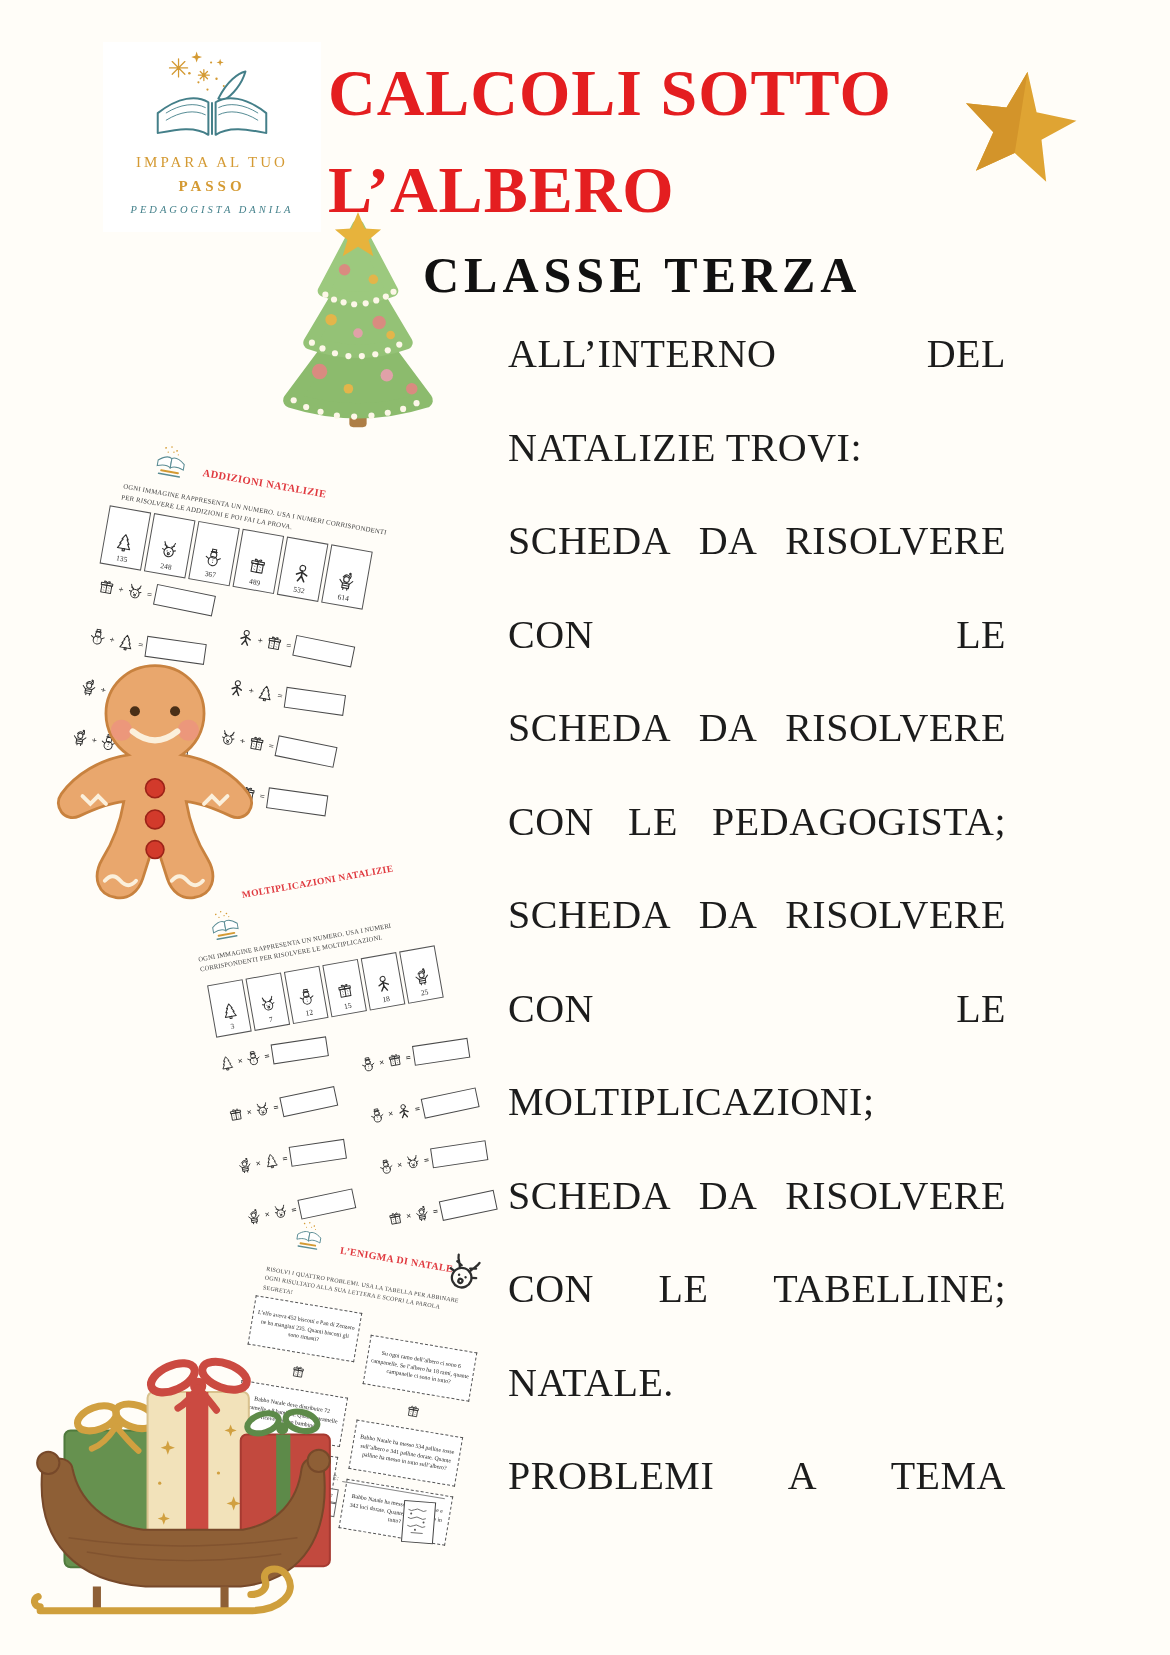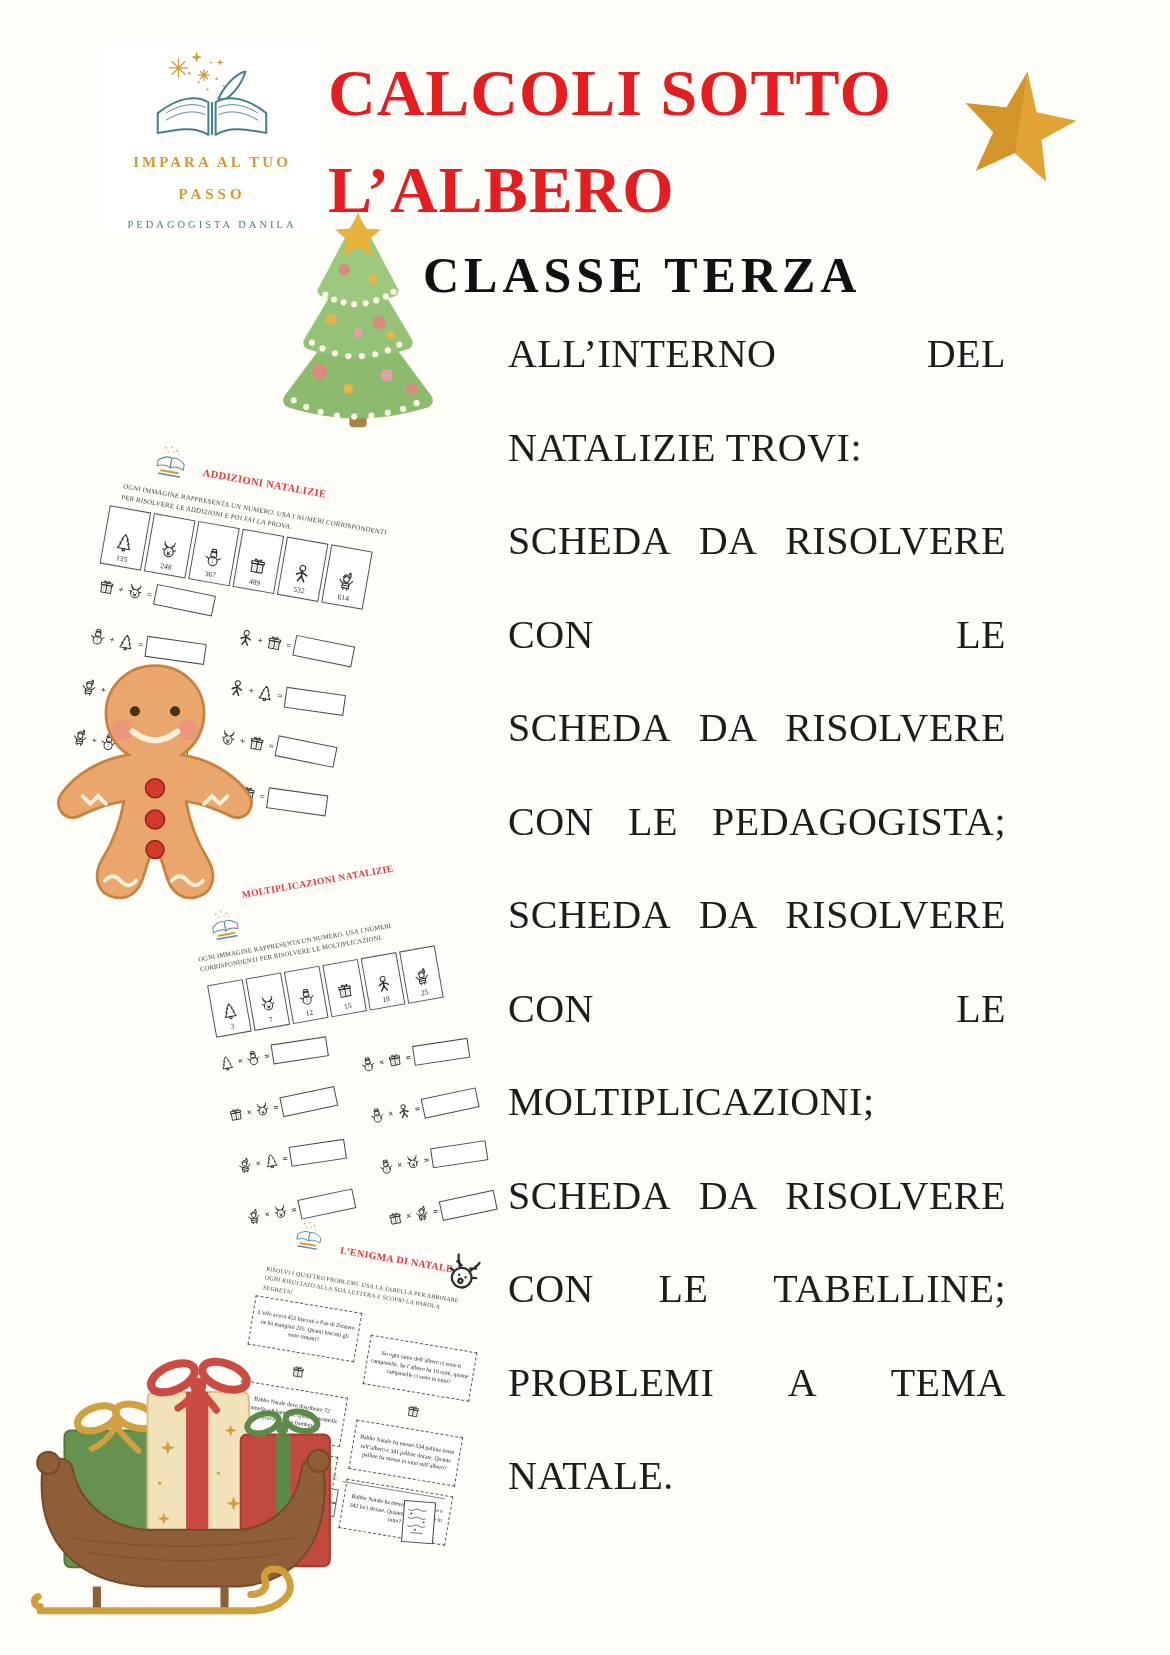--- a/index.html
+++ b/index.html
@@ -5,23 +5,23 @@
   :root{
     --red:#e41e20; --wsred:#e0393f; --gold:#d49a33; --teal:#44818b;
     --ink:#1c1c1c; --line:#4a4a4a;
   }
   html,body{margin:0;padding:0;}
   .page{position:relative;width:1170px;height:1655px;background:#fffdf8;overflow:hidden;
         font-family:"Liberation Serif",serif;color:var(--ink);}
   
   .logo{position:absolute;left:103px;top:42px;width:218px;height:190px;background:#fff;text-align:center;}
   .logo svg{display:block;margin:6px auto 0;}
-  .logo-l1{color:var(--gold);font-weight:bold;font-size:15px;letter-spacing:3px;margin-top:2px;}
-  .logo-l2{color:var(--gold);font-weight:bold;font-size:15px;letter-spacing:4px;margin-top:15px;}
-  .logo-l3{color:var(--teal);font-size:10.5px;letter-spacing:3px;margin-top:16px;}
+  .logo-l1{color:var(--gold);font-weight:normal;font-size:15px;letter-spacing:3px;margin-top:2px;}
+  .logo-l2{color:var(--gold);font-weight:bold;font-size:15px;letter-spacing:4px;margin-top:7px;}
+  .logo-l3{color:var(--teal);font-size:10.5px;letter-spacing:3px;margin-top:9px;font-style:italic;}
   
   .title{position:absolute;left:328px;top:44px;width:604px;text-align:left;color:var(--red);
          font-weight:bold;font-size:66px;line-height:97px;letter-spacing:1px;}
   .classe{position:absolute;left:423px;top:246px;font-size:50px;font-weight:bold;color:#111;letter-spacing:5px;}
   .star{position:absolute;left:958px;top:66px;width:122px;height:120px;transform:rotate(9deg);}
   
   .bodytext{position:absolute;left:508px;top:330px;width:498px;font-size:40px;color:var(--ink);}
   .bline{height:93.5px;line-height:48px;letter-spacing:0.5px;}
   .bline.just{display:flex;justify-content:space-between;}
   
@@ -227,26 +227,26 @@
       <div class="bline just">
         <span>SCHEDA</span>
         <span>DA</span>
         <span>RISOLVERE</span>
       </div>
       <div class="bline just">
         <span>CON</span>
         <span>LE</span>
         <span>TABELLINE;</span>
       </div>
+      <div class="bline">NATALE.</div>
       <div class="bline just">
         <span>PROBLEMI</span>
         <span>A</span>
         <span>TEMA</span>
       </div>
-      <div class="bline">NATALE.</div>
     </div>
 
   <svg class="tree" viewBox="0 0 200 235">
     <rect x="91" y="198" width="18" height="28" rx="4" fill="#ad7e46"></rect>
     <path d="M100 104 L170 198 Q100 220 30 198 Z" fill="#8cbb6d" stroke="#8cbb6d" stroke-width="16" stroke-linejoin="round"></path>
     <path d="M100 54 L150 138 Q100 156 50 138 Z" fill="#94c276" stroke="#94c276" stroke-width="14" stroke-linejoin="round"></path>
     <path d="M100 16 L136 84 Q100 98 64 84 Z" fill="#9cc97e" stroke="#9cc97e" stroke-width="12" stroke-linejoin="round"></path>
     <path d="M100 2 L107 19 L124 20 L111 31 L116 48 L100 38 L84 48 L89 31 L76 20 L93 19 Z" fill="#e7b33c"></path>
     <g fill="#fdf7e8">
       <circle cx="66" cy="88" r="3.2"></circle>

